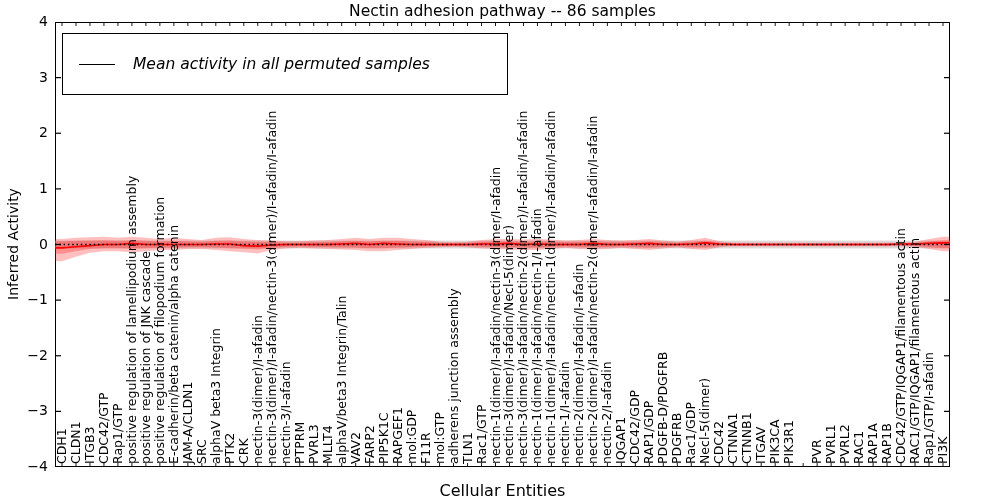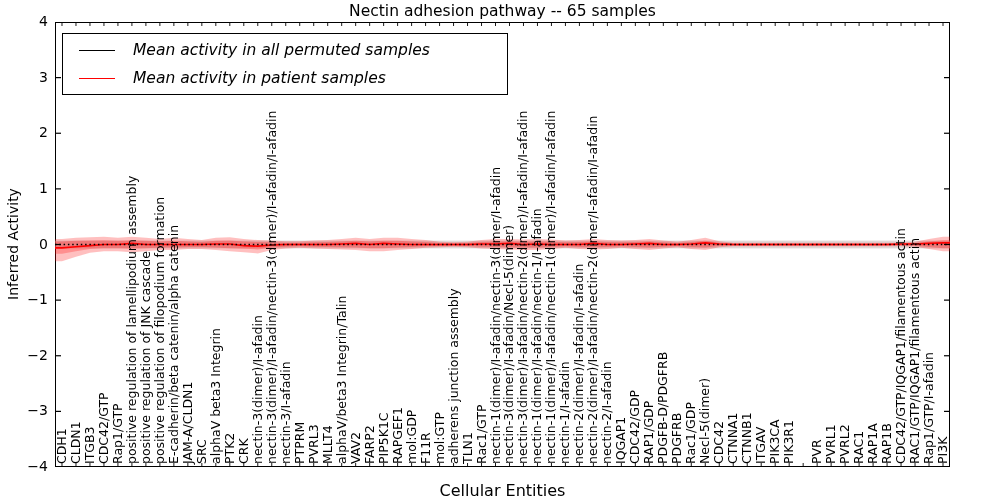--- a/index.html
+++ b/index.html
@@ -197,21 +197,21 @@
       <line x1="0" y1="333.75" x2="6" y2="333.75" stroke="#000" stroke-width="1.2"></line>
       <line x1="889" y1="333.75" x2="895" y2="333.75" stroke="#000" stroke-width="1.2"></line>
       <line x1="0" y1="389.375" x2="6" y2="389.375" stroke="#000" stroke-width="1.2"></line>
       <line x1="889" y1="389.375" x2="895" y2="389.375" stroke="#000" stroke-width="1.2"></line>
       <line x1="0" y1="445" x2="6" y2="445" stroke="#000" stroke-width="1.2"></line>
       <line x1="889" y1="445" x2="895" y2="445" stroke="#000" stroke-width="1.2"></line>
     </svg>
 
   <div id="plot-area"></div>
 
-  <div id="title">Nectin adhesion pathway -- 65 samples</div>
+  <div id="title">Nectin adhesion pathway -- 86 samples</div>
   <div id="ylabel">Inferred Activity</div>
   <div id="xlabel">Cellular Entities</div>
 
   <div id="yticks-container">
       <span class="ytick-label" style="top: 13px;">4</span>
       <span class="ytick-label" style="top: 68.625px;">3</span>
       <span class="ytick-label" style="top: 124.25px;">2</span>
       <span class="ytick-label" style="top: 179.875px;">1</span>
       <span class="ytick-label" style="top: 235.5px;">0</span>
       <span class="ytick-label" style="top: 291.125px;">−1</span>
@@ -284,19 +284,15 @@
       <span class="xtick-label" style="left: 908.039px; top: 464px;">RAC1/GTP/IQGAP1/filamentous actin</span>
       <span class="xtick-label" style="left: 922.023px; top: 464px;">Rap1/GTP/I-afadin</span>
       <span class="xtick-label" style="left: 936.008px; top: 464px;">PI3K</span>
     </div>
 
   <div id="legend">
     <div class="legend-entry">
       <span class="legend-line" id="legend-line-0" style="border-top-color: rgb(0, 0, 0);"></span>
       <span class="legend-text">Mean activity in all permuted samples</span>
     </div>
-    <div class="legend-entry">
-      <span class="legend-line" id="legend-line-1" style="border-top-color: rgb(255, 0, 0);"></span>
-      <span class="legend-text">Mean activity in patient samples</span>
-    </div>
   </div>
 
 </div>
 
 </body></html>

